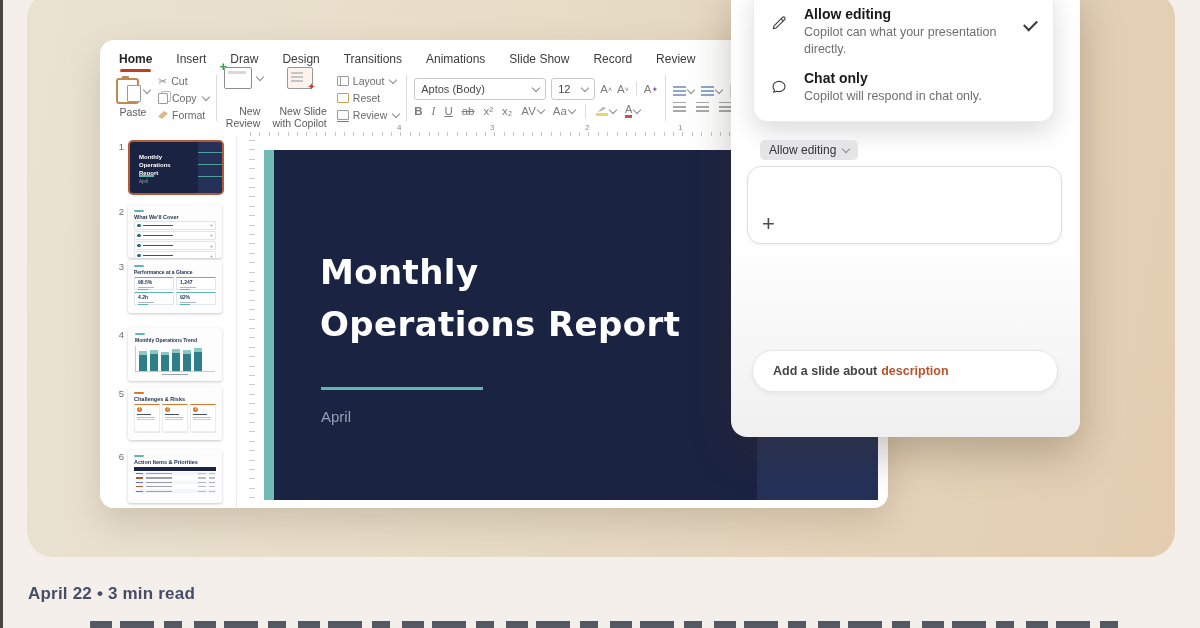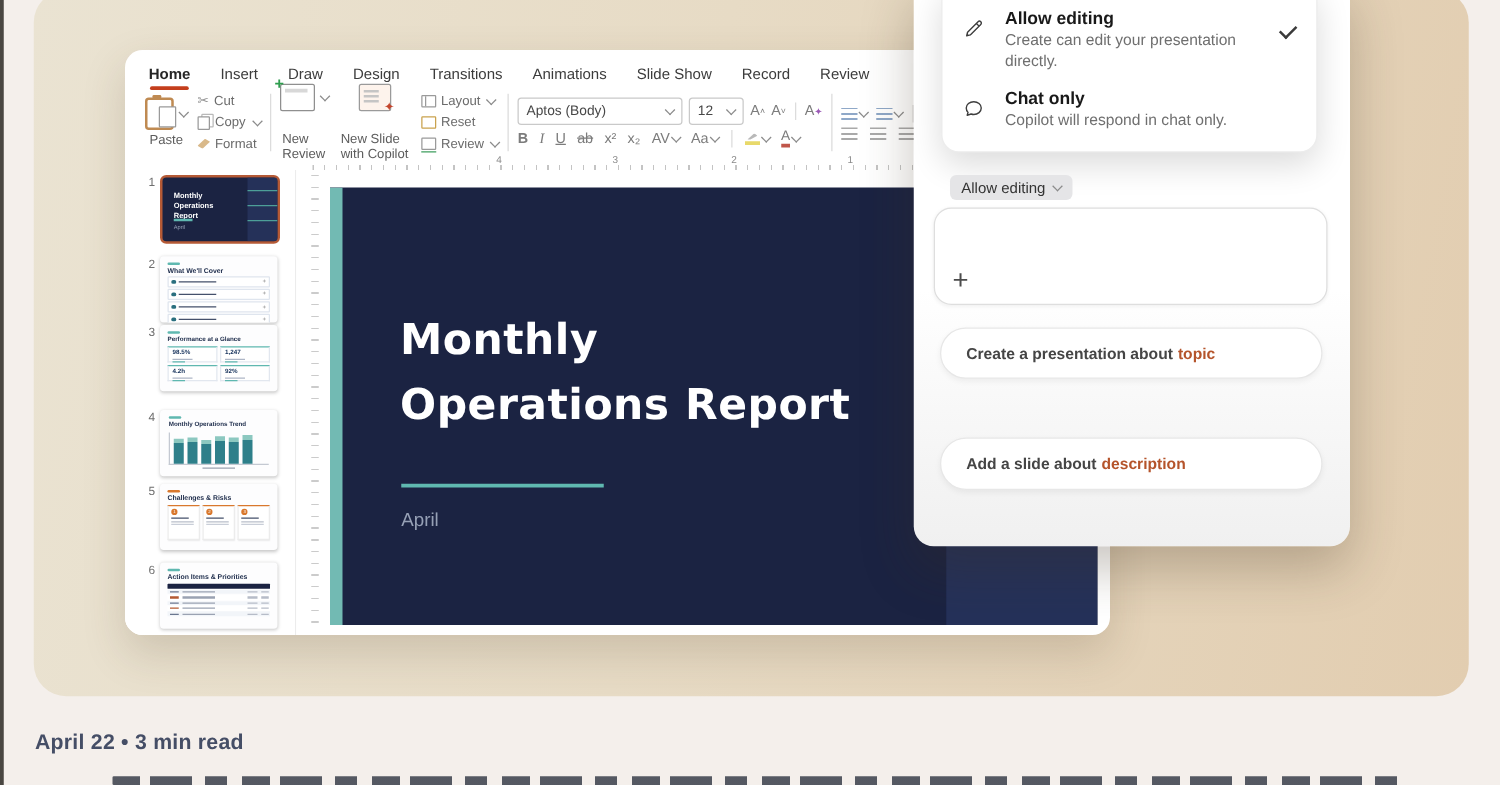--- a/index.html
+++ b/index.html
@@ -42,21 +42,21 @@
   .clipboard::before{content:"";position:absolute;left:4px;top:-4px;width:7px;height:4px;
     background:#bf8a52;border-radius:1px;}
   .clipboard::after{content:"";position:absolute;right:-4px;top:5px;width:12px;height:15px;
     background:#fff;border:1.3px solid #9a9a9a;border-radius:1px;}
   .scissors{color:#8f8f8f;font-size:11px;line-height:10px;}
   .copy-ic{width:8px;height:9px;border:1.2px solid #9a9a9a;border-radius:1px;position:relative;background:#fff;}
   .copy-ic::after{content:"";position:absolute;left:2px;top:-3px;width:8px;height:9px;
     border:1.2px solid #b9b9b9;border-radius:1px;background:#fff;z-index:-1;}
   .brush-ic{width:10px;height:8px;background:#d9b98a;clip-path:polygon(0 70%,60% 0,100% 30%,40% 100%);}
   
-  .bigbtn{display:flex;flex-direction:column;align-items:center;gap:16px;text-align:left;line-height:1.15;}
+  .bigbtn{display:flex;flex-direction:column;align-items:center;gap:16px;text-align:right;line-height:1.15;}
   .newslide-ic{width:26px;height:20px;border:1.4px solid #8f8f8f;border-radius:2px;position:relative;background:#fff;}
   .newslide-ic::before{content:"+";position:absolute;left:-5px;top:-8px;color:#2f9e4f;
     font-size:13px;font-weight:bold;}
   .newslide-ic::after{content:"";position:absolute;left:3px;top:3px;width:18px;height:3px;background:#d8d8d8;}
   .copilot-ic{width:24px;height:20px;border:1.4px solid #9a9a9a;border-radius:2px;position:relative;background:#fdf3ec;}
   .copilot-ic::before{content:"";position:absolute;left:3px;top:4px;width:12px;height:2px;
     background:#c5c5c5;box-shadow:0 4px 0 #c5c5c5,0 8px 0 #c5c5c5;}
   .copilot-ic::after{content:"✦";position:absolute;right:-4px;bottom:-5px;color:#c4452c;font-size:10px;}
   .sq-ic{width:10px;height:8px;border:1.2px solid #9a9a9a;border-radius:1px;position:relative;background:#fff;}
   .sq-ic.layout::after{content:"";position:absolute;left:2.5px;top:0;bottom:0;width:1.2px;background:#9a9a9a;}
@@ -472,45 +472,41 @@
 
 <div id="copilot-panel" class="abs">
   <div id="mode-menu">
       <div class="menu-option">
         <div class="menu-ic"><svg width="18" height="18" viewBox="0 0 24 24" fill="none" stroke="#3e3e3e" stroke-width="1.5" stroke-linejoin="round">
             <path d="M4.5 19.5l.9-3.8L16.6 4.5a2 2 0 012.9 2.9L8.3 18.6l-3.8.9z"></path>
             <path d="M14.8 6.3l2.9 2.9"></path>
           </svg></div>
         <div class="menu-texts">
           <div class="menu-title">Allow editing</div>
-          <div class="menu-desc">Create can edit your presentation directly.</div>
+          <div class="menu-desc">Copilot can what your presentation directly.</div>
         </div>
         <div class="check"></div>
       </div>
       <div class="menu-option">
         <div class="menu-ic"><svg width="18" height="18" viewBox="0 0 24 24" fill="none" stroke="#3e3e3e" stroke-width="1.5" stroke-linejoin="round">
             <path d="M12 4.5c4.4 0 8 3 8 6.8s-3.6 6.8-8 6.8c-1 0-2-.2-2.9-.5L5 19l.9-3.1c-1.2-1.2-1.9-2.8-1.9-4.6 0-3.8 3.6-6.8 8-6.8z"></path>
           </svg></div>
         <div class="menu-texts">
           <div class="menu-title">Chat only</div>
           <div class="menu-desc">Copilot will respond in chat only.</div>
         </div>
       </div>
     </div>
   <div id="mode-chip">
     <span>Allow editing</span>
     <span class="chev"></span>
   </div>
   <div id="prompt-box">
     <div id="prompt-plus">+</div>
   </div>
-  <div class="sugg-btn" style="top:280px;height:41px;">
-    <span>Create a presentation about</span>
-      <span class="sugg-hl">topic</span>
-  </div>
   <div class="sugg-btn" style="top:344px;height:42px;margin-top:24px;">
     <span>Add a slide about</span>
       <span class="sugg-hl">description</span>
   </div>
 </div>
 
 <div id="meta-text" class="abs">April 22 • 3 min read</div>
 <div id="clipped-text" class="abs"></div>
 
 </body></html>

